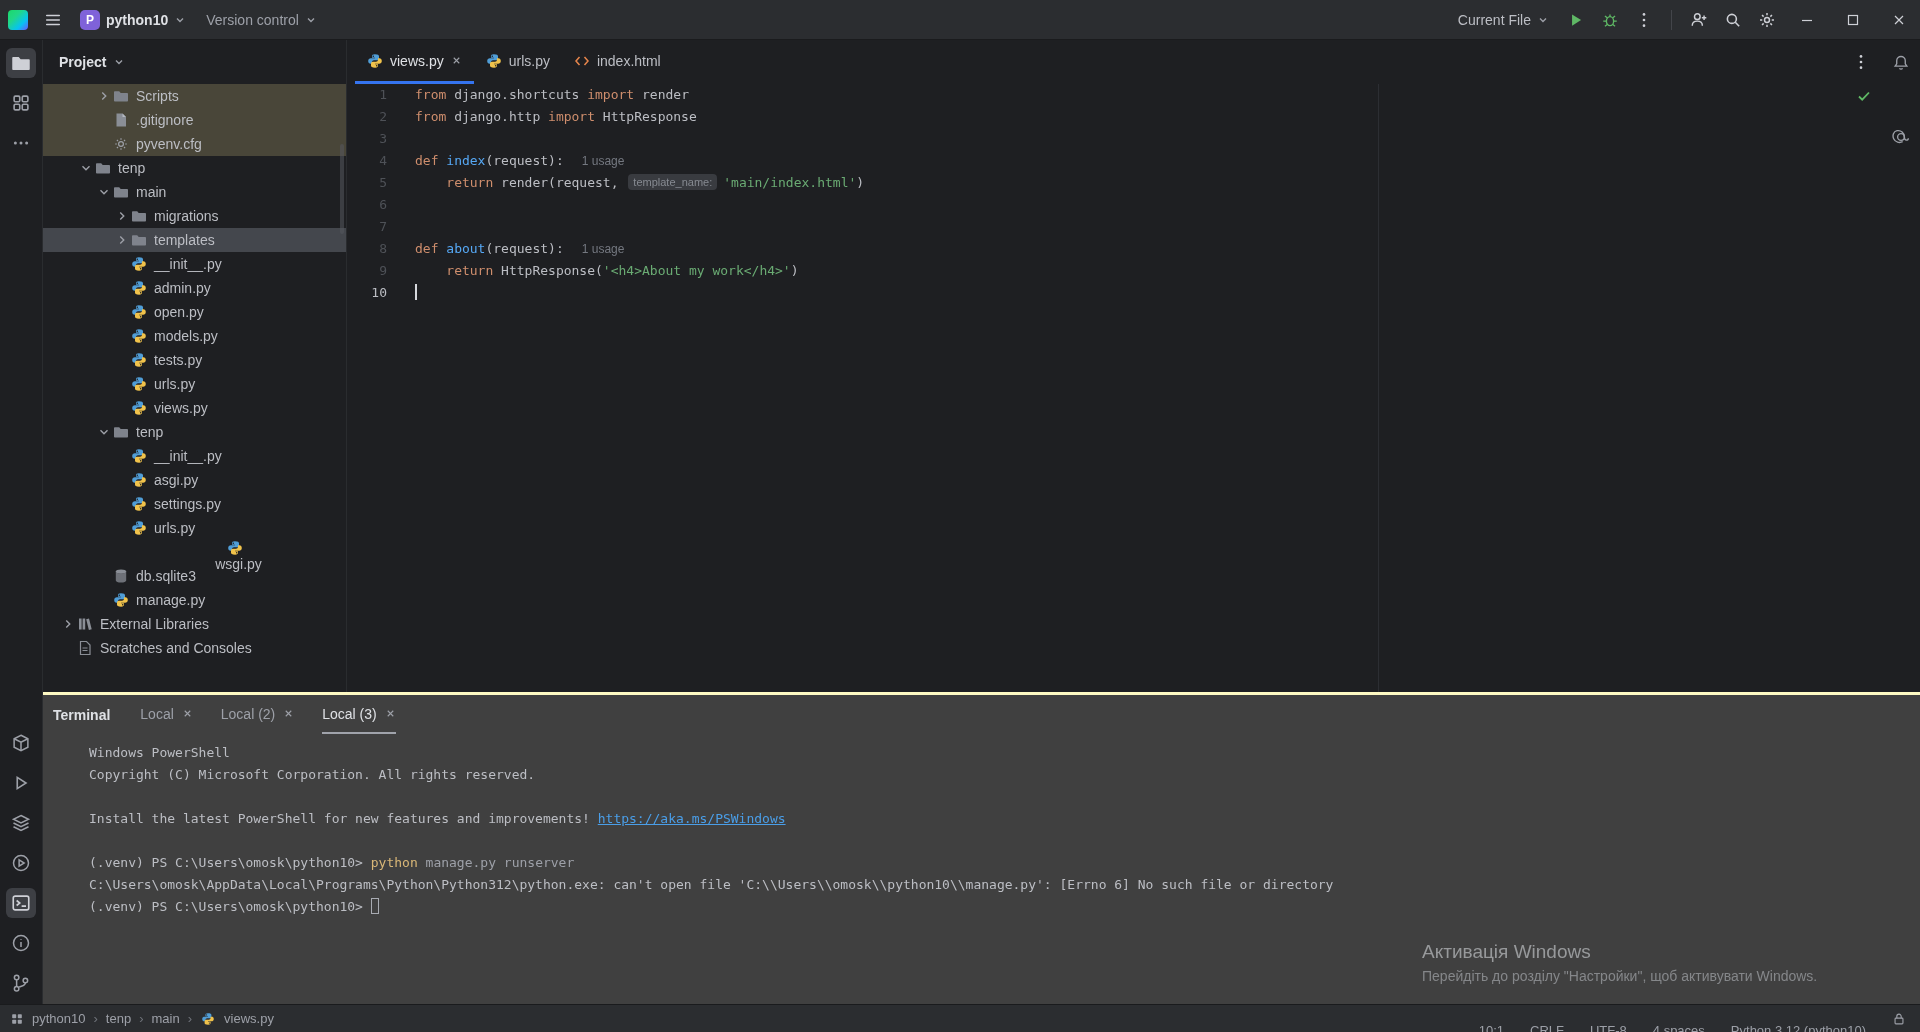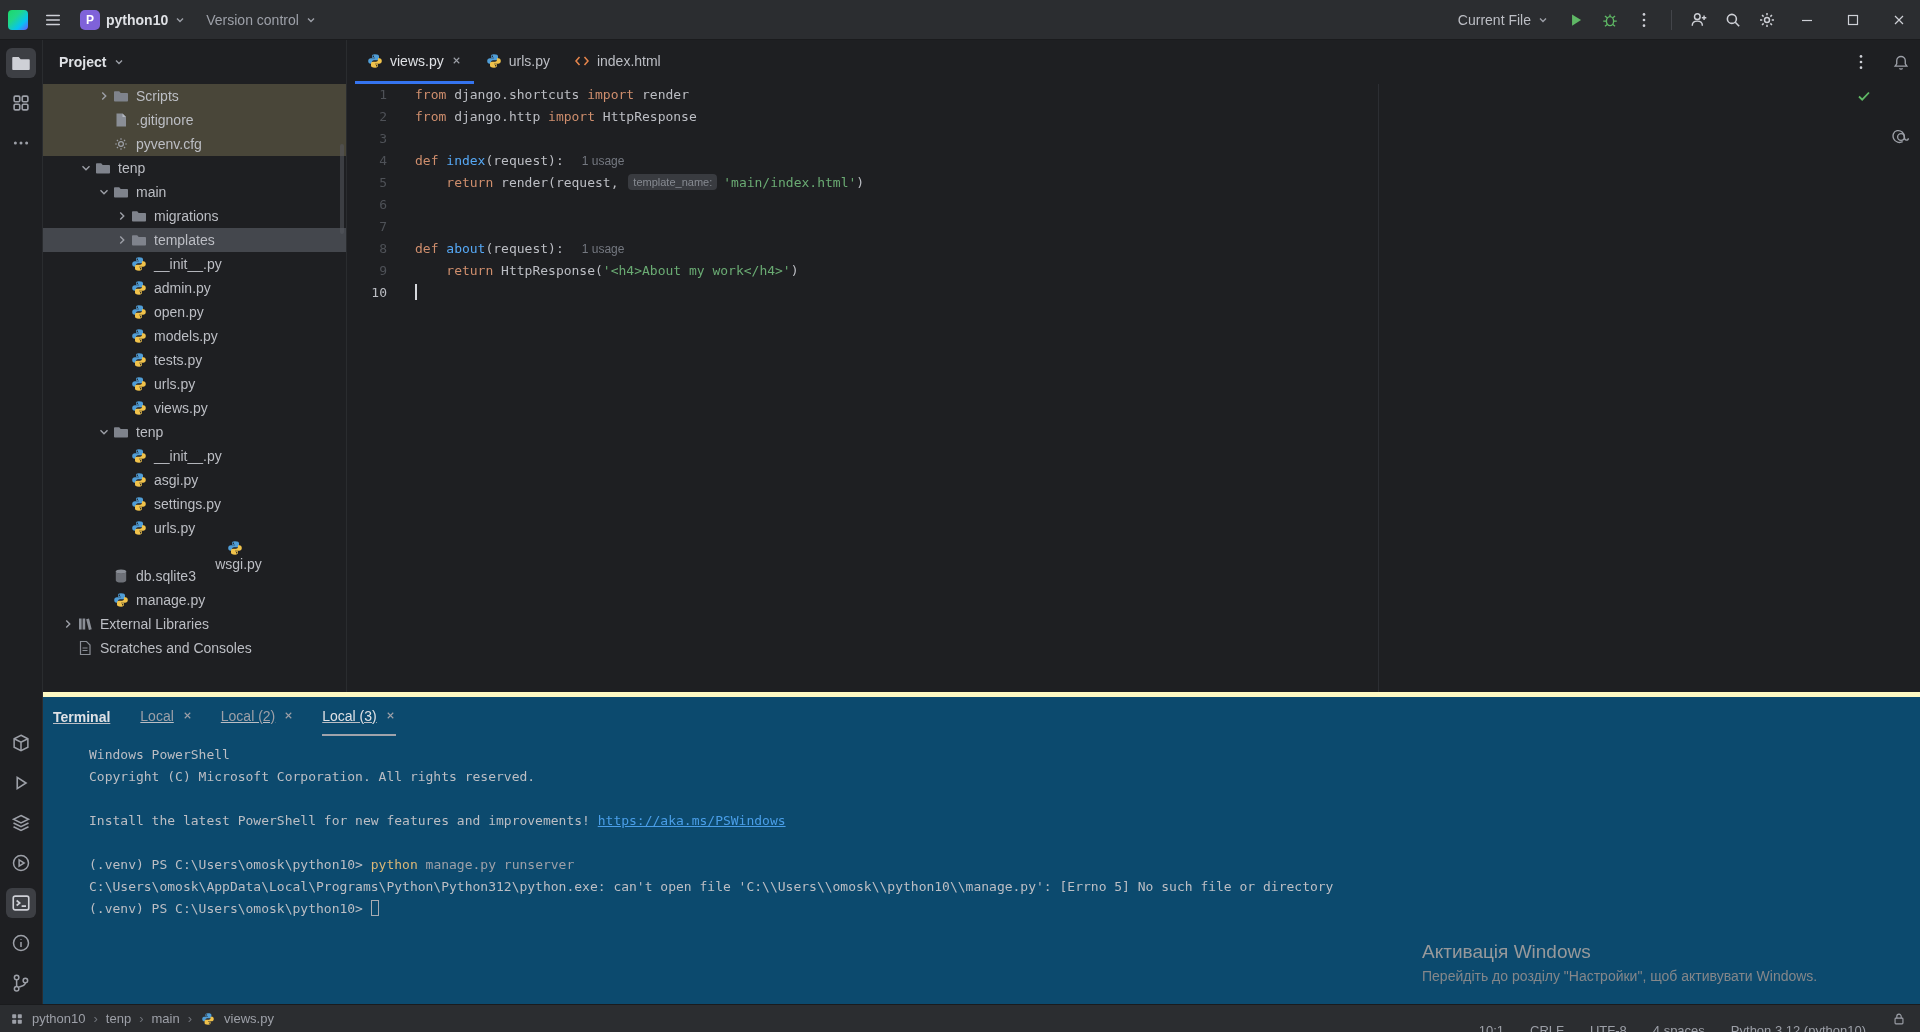--- a/index.html
+++ b/index.html
@@ -75,22 +75,22 @@
   .usage-hint{color:#747880;font-size:12px;margin-left:18px;font-family:"Liberation Sans","DejaVu Sans",sans-serif;}
   .caret{display:inline-block;width:2px;height:16px;background:#d6d8dd;vertical-align:-3px;}
   .margin-guide{position:absolute;left:1031px;top:0;bottom:0;width:1px;background:#2c2e33;}
   .inspect-check{position:absolute;right:10px;top:4px;display:inline-flex;}
 
   
   .rightstrip{position:absolute;right:0;top:40px;width:38px;bottom:340px;background:#1e1f22;
               display:flex;flex-direction:column;align-items:center;gap:44px;padding-top:8px;box-sizing:border-box;}
 
   
-  .terminal{position:absolute;left:43px;right:0;top:692px;bottom:28px;background:#0c4a6e;
-            border-top:5px solid #fef9c3;box-sizing:border-box;overflow:hidden;text-decoration:underline;}
+  .terminal{position:absolute;left:43px;right:0;top:692px;bottom:28px;background:#404040;
+            border-top:3px solid #fef9c3;box-sizing:border-box;overflow:hidden;}
   .term-bar{height:39px;display:flex;align-items:center;padding-left:10px;gap:30px;}
   .term-title{font-size:14px;font-weight:600;color:#dfe1e5;cursor:default;}
   .term-tabs{display:flex;align-items:center;gap:28px;height:100%;}
   .term-tab{display:flex;align-items:center;gap:8px;height:100%;font-size:14px;color:#9da0a8;
             border-bottom:2px solid transparent;box-sizing:border-box;cursor:default;}
   .term-tab.active{color:#dfe1e5;border-bottom-color:#a0a3ab;}
   .term-body{position:absolute;top:39px;left:0;right:0;bottom:0;padding:8px 0 0 46px;
              font-family:"DejaVu Sans Mono","Liberation Mono",monospace;font-size:13px;line-height:22px;}
   .tline{height:22px;white-space:pre;}
   .tseg.t{color:#bcbec4;}
@@ -746,21 +746,21 @@
           </div>
         </div>
     </div>
     <div class="term-body">
         <div class="tline"><span class="tseg t">Windows PowerShell</span></div>
         <div class="tline"><span class="tseg t">Copyright (C) Microsoft Corporation. All rights reserved.</span></div>
         <div class="tline"></div>
         <div class="tline"><span class="tseg t">Install the latest PowerShell for new features and improvements! </span><span class="tseg link">https://aka.ms/PSWindows</span></div>
         <div class="tline"></div>
         <div class="tline"><span class="tseg t">(.venv) PS C:\Users\omosk\python10&gt; </span><span class="tseg cmd">python</span><span class="tseg arg"> manage.py runserver</span></div>
-        <div class="tline"><span class="tseg t">C:\Users\omosk\AppData\Local\Programs\Python\Python312\python.exe: can't open file 'C:\\Users\\omosk\\python10\\manage.py': [Errno 5] No such file or directory</span></div>
+        <div class="tline"><span class="tseg t">C:\Users\omosk\AppData\Local\Programs\Python\Python312\python.exe: can't open file 'C:\\Users\\omosk\\python10\\manage.py': [Errno 6] No such file or directory</span></div>
         <div class="tline"><span class="tseg t">(.venv) PS C:\Users\omosk\python10&gt; </span><span class="tcursor"></span></div>
       </div>
   </section>
 
   <footer class="statusbar">
     <div class="sb-left">
       <span class="sb-icon svgicon">
           <svg width="14" height="14" viewBox="0 0 16 16">
             <g fill="#9da0a8">
               <rect x="2.5" y="2.5" width="4.6" height="4.6" rx="0.8"></rect>

